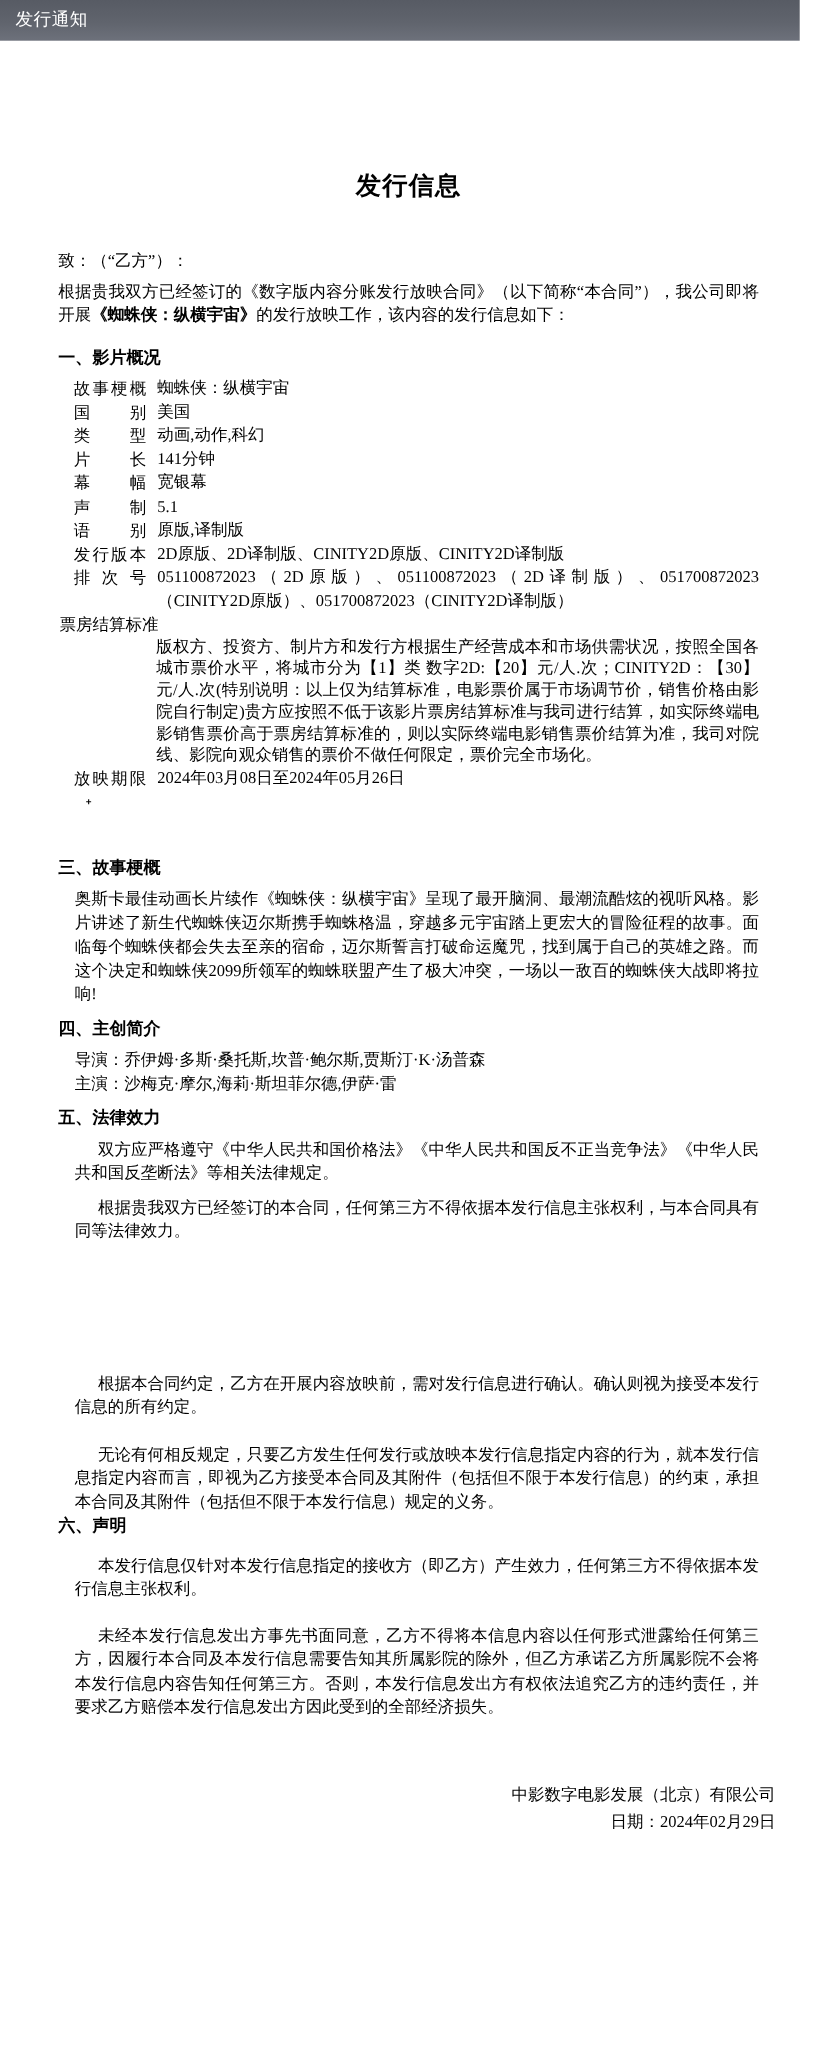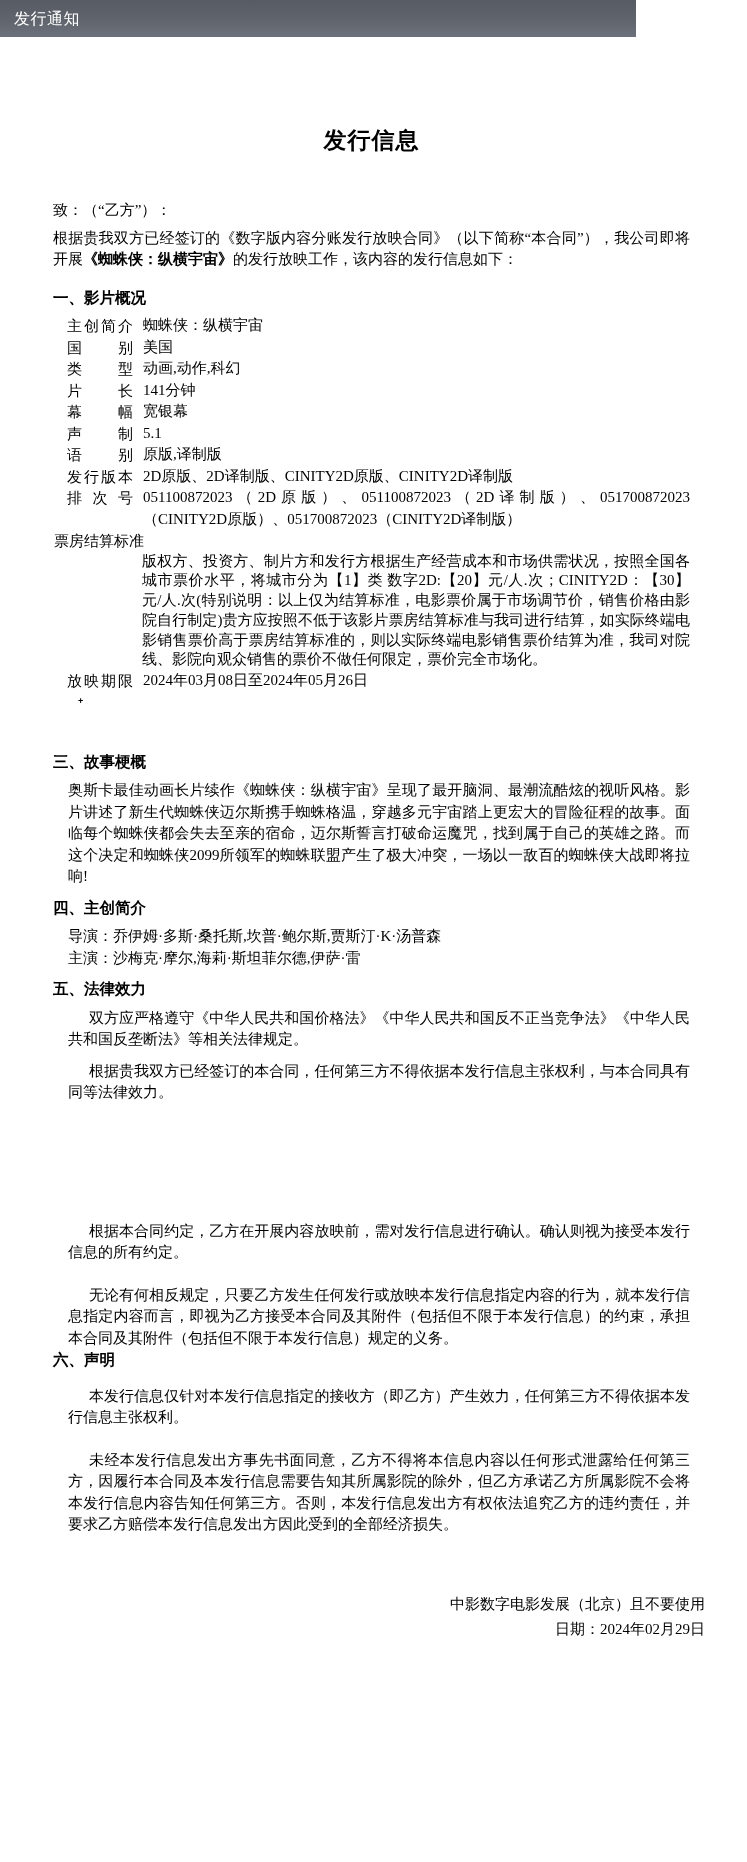--- a/index.html
+++ b/index.html
@@ -5,35 +5,35 @@
   * { margin:0; padding:0; box-sizing:border-box; }
   html,body { background:#ffffff; }
   body {
     width:747px; min-height:1862px; margin:0 auto;
     font-family:"Liberation Serif","DejaVu Serif",serif;
     font-size:15px; line-height:21.5px; color:#000;
   }
 
   
   .topbar {
-    height:37px; width:636px;
+    height:37px; width:727px;
     background:linear-gradient(180deg,#575b64 0%,#60646d 55%,#6d717b 100%);
     display:flex; align-items:center; padding-left:14px;
   }
   .topbar .bar-title {
     color:#ffffff; font-family:"Liberation Sans","DejaVu Sans",sans-serif;
     font-size:16px; letter-spacing:0.5px;
   }
 
   .doc { padding:0 57px 125px 53px; }
 
   .doc-title {
     font-family:"Liberation Sans","DejaVu Sans",sans-serif;
     font-size:23px; font-weight:bold; text-align:center;
-    line-height:31px; margin-top:88px; letter-spacing:1px;
+    line-height:31px; margin-top:116px; letter-spacing:1px;
   }
 
   .salutation { margin-top:44px; }
   .intro { margin-top:6px; text-align:justify; }
   .intro b { font-weight:bold; }
 
   .sec-h {
     font-family:"Liberation Sans","DejaVu Sans",sans-serif;
     font-size:15.5px; font-weight:600; line-height:21.5px;
   }
@@ -80,21 +80,21 @@
   <h1 class="doc-title">发行信息</h1>
 
   <p class="salutation">致：（“乙方”）：</p>
 
   <p class="intro"><span>根据贵我双方已经签订的《数字版内容分账发行放映合同》（以下简称“本合同”），我公司即将开展</span><b>《蜘蛛侠：纵横宇宙》</b><span>的发行放映工作，该内容的发行信息如下：</span></p>
 
   <h2 class="sec-h mt16">一、影片概况</h2>
 
   <div class="info">
     <div class="info-row">
-      <span class="info-label">主创简介</span>
+      <span class="info-label">故事梗概</span>
       <span class="info-value">蜘蛛侠：纵横宇宙</span>
     </div>
     <div class="info-row">
       <span class="info-label">国别</span>
       <span class="info-value">美国</span>
     </div>
     <div class="info-row">
       <span class="info-label">类型</span>
       <span class="info-value">动画,动作,科幻</span>
     </div>
@@ -147,17 +147,17 @@
   <p class="para mt8">双方应严格遵守《中华人民共和国价格法》《中华人民共和国反不正当竞争法》《中华人民共和国反垄断法》等相关法律规定。</p>
   <p class="para mt10">根据贵我双方已经签订的本合同，任何第三方不得依据本发行信息主张权利，与本合同具有同等法律效力。</p>
   <p class="para mt117">根据本合同约定，乙方在开展内容放映前，需对发行信息进行确认。确认则视为接受本发行信息的所有约定。</p>
   <p class="para mt21">无论有何相反规定，只要乙方发生任何发行或放映本发行信息指定内容的行为，就本发行信息指定内容而言，即视为乙方接受本合同及其附件（包括但不限于本发行信息）的约束，承担本合同及其附件（包括但不限于本发行信息）规定的义务。</p>
 
   <h2 class="sec-h mt15">六、声明</h2>
   <p class="para mt33">本发行信息仅针对本发行信息指定的接收方（即乙方）产生效力，任何第三方不得依据本发行信息主张权利。</p>
   <p class="para mt21">未经本发行信息发出方事先书面同意，乙方不得将本信息内容以任何形式泄露给任何第三方，因履行本合同及本发行信息需要告知其所属影院的除外，但乙方承诺乙方所属影院不会将本发行信息内容告知任何第三方。否则，本发行信息发出方有权依法追究乙方的违约责任，并要求乙方赔偿本发行信息发出方因此受到的全部经济损失。</p>
 
   <div class="signature">
-    <div>中影数字电影发展（北京）且不要使用</div>
+    <div>中影数字电影发展（北京）有限公司</div>
     <div>日期：2024年02月29日</div>
   </div>
 
 </main>
 
 </body></html>

